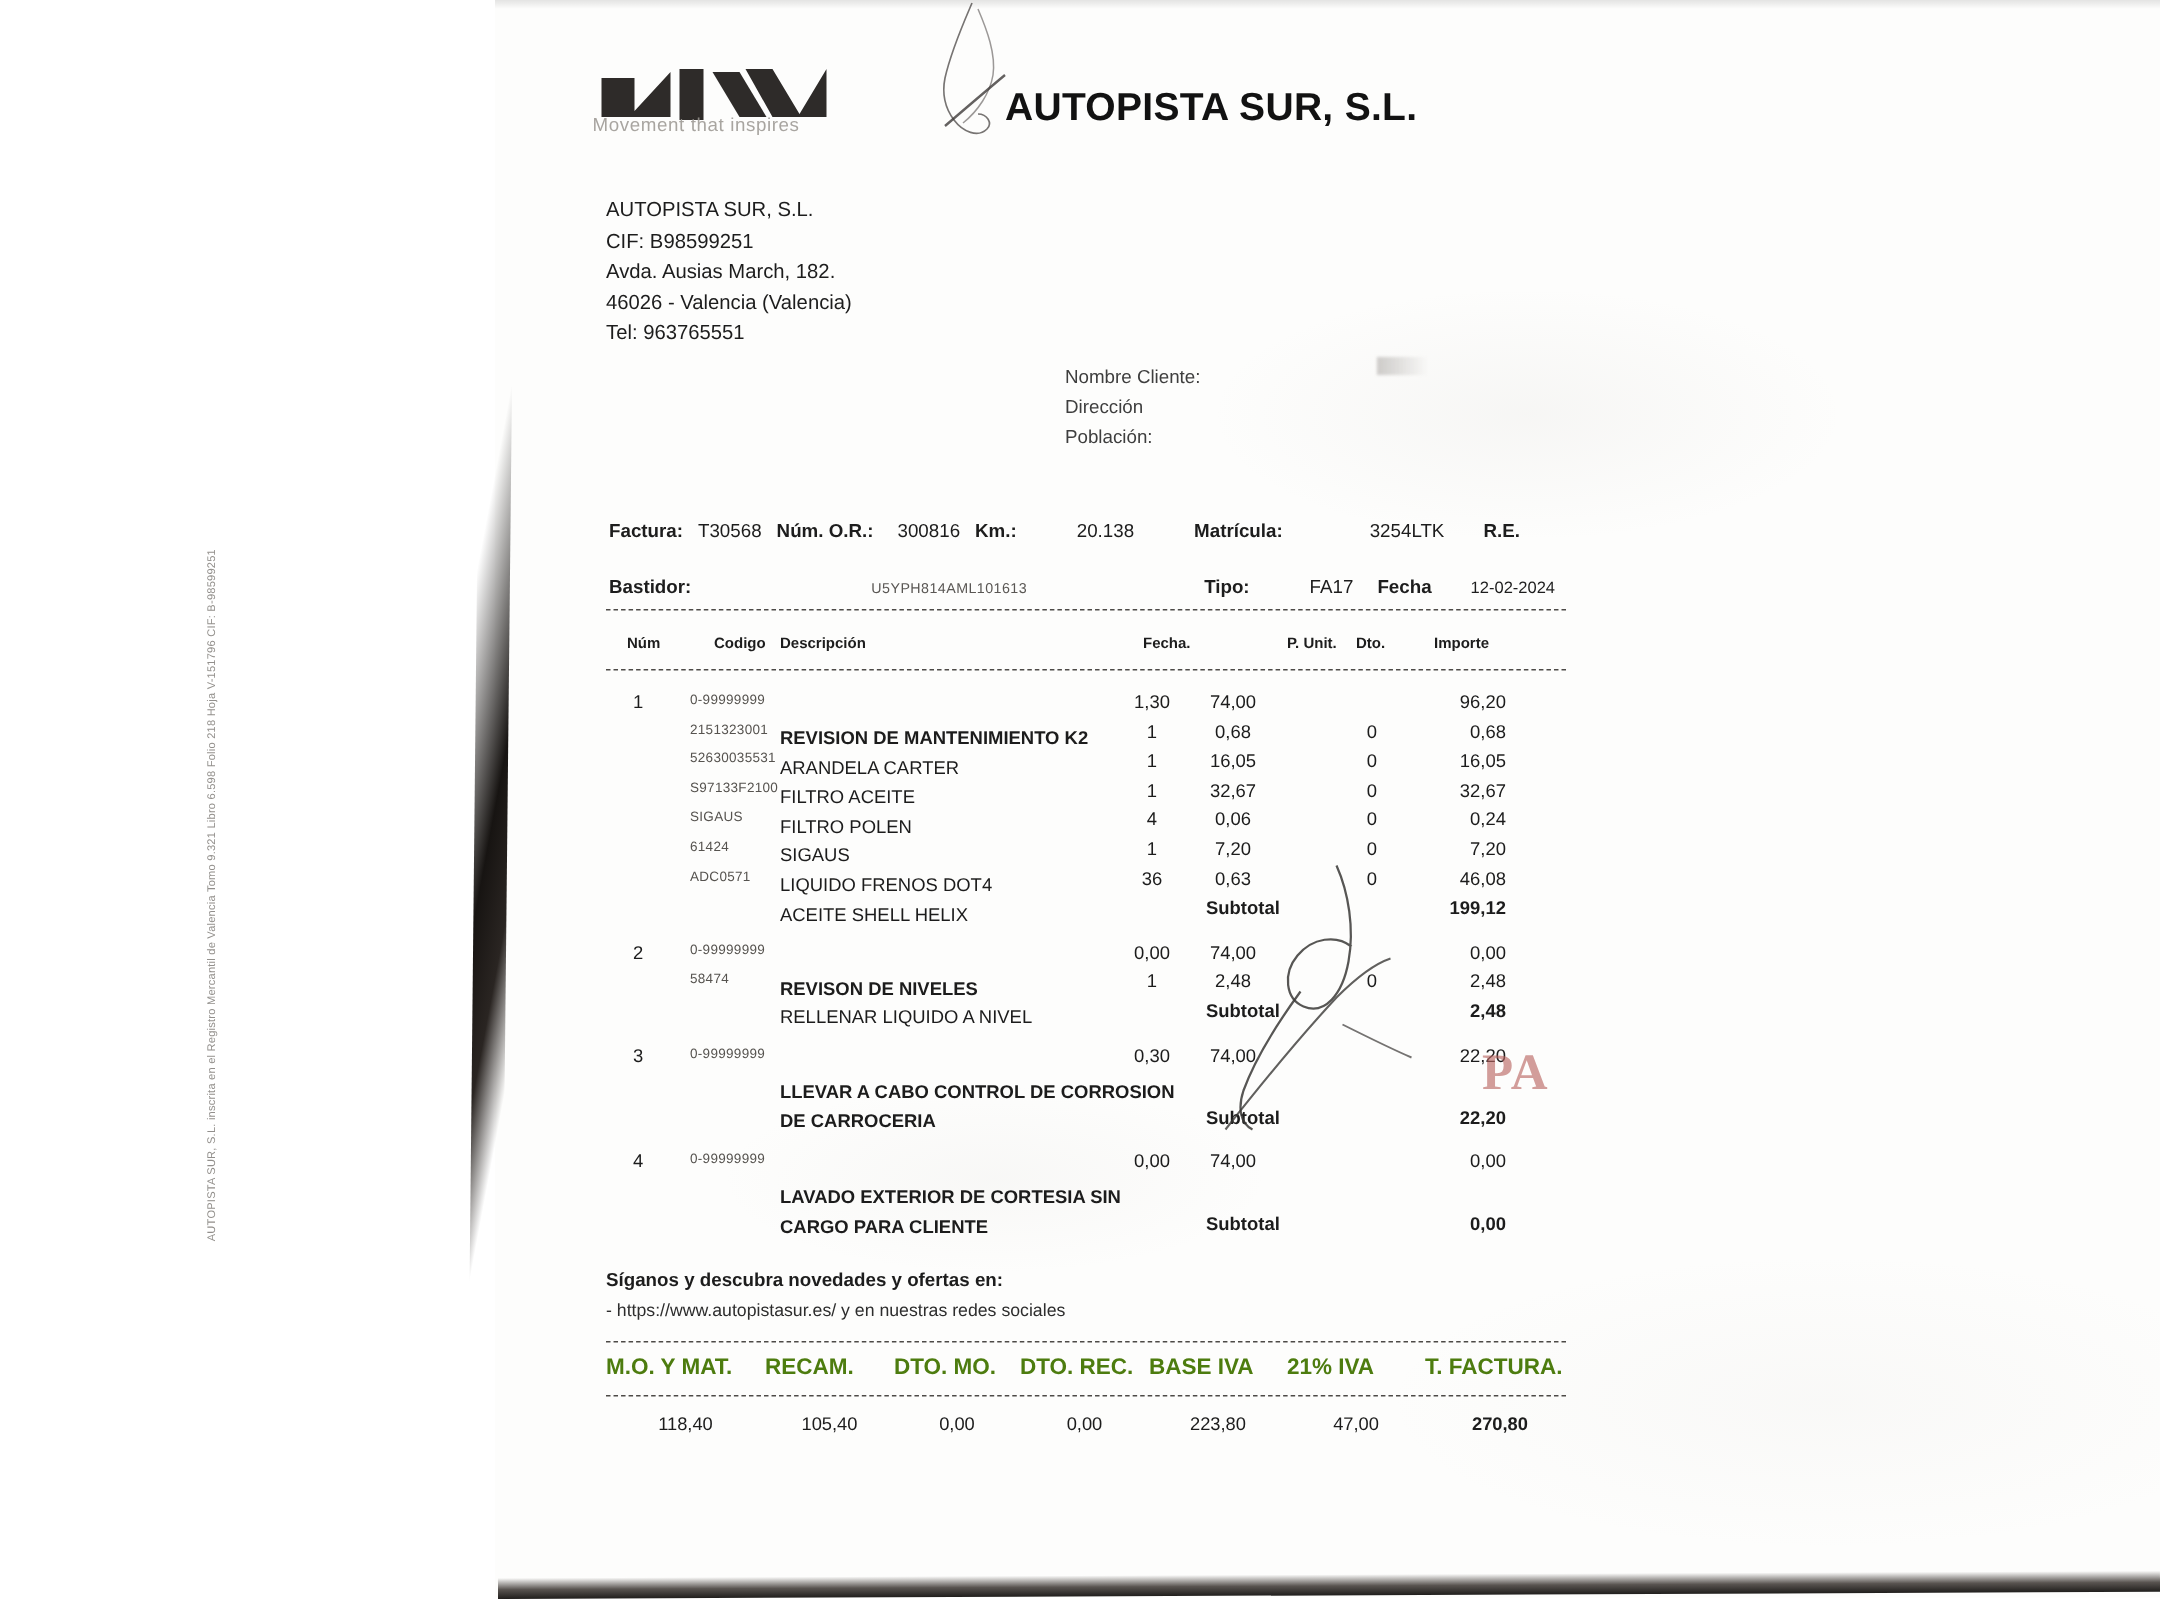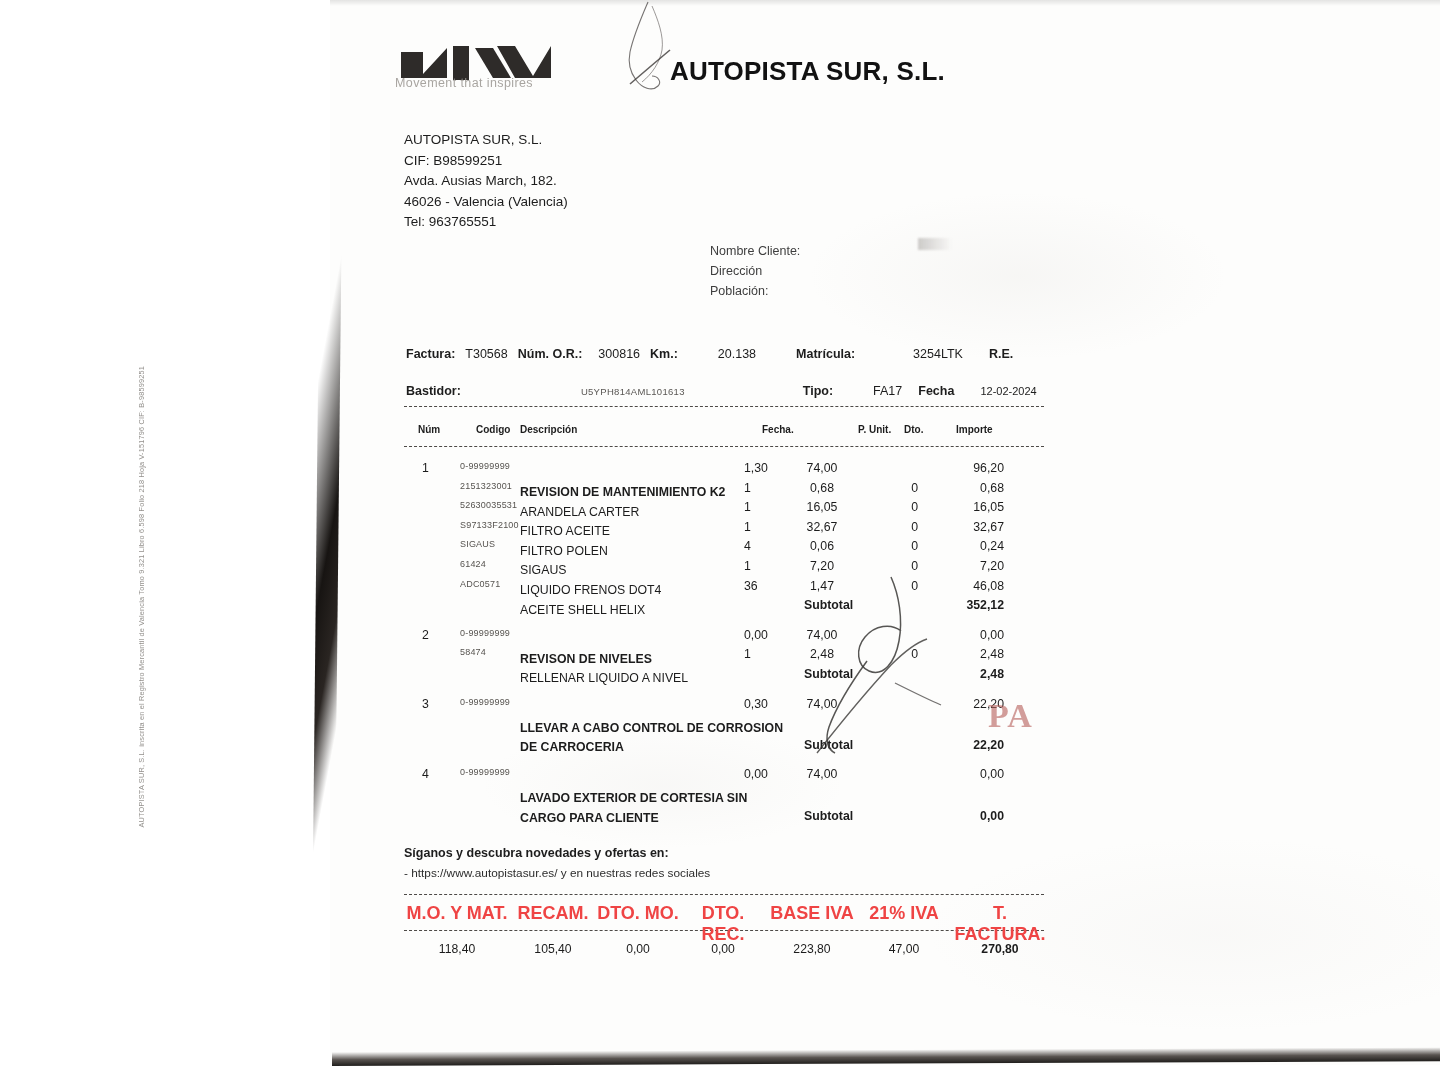--- a/index.html
+++ b/index.html
@@ -84,39 +84,39 @@
   .th-desc{left:116px;}
   .th-cant{left:358px;}
   .th-punit{left:414px;padding-left:40px;}
   .th-dto{left:500px;font-size:9.5px;font-weight:normal;color:#46433f;}
   .th-imp{left:552px;}
 
   .row{position:absolute;left:0;width:646px;height:19px;font-size:12.3px;color:#1c1c1c;}
   .row .c-num{position:absolute;left:18px;}
   .row .c-cod{position:absolute;left:56px;font-size:9px;color:#56534f;letter-spacing:.2px;}
   .row .c-desc{position:absolute;left:116px;white-space:nowrap;margin-top:24px;}
-  .row .c-cant{position:absolute;left:340px;width:48px;text-align:left;}
+  .row .c-cant{position:absolute;left:340px;width:48px;text-align:center;}
   .row .c-punit{position:absolute;left:392px;width:52px;text-align:center;}
   .row .c-dto{position:absolute;left:490px;width:24px;text-align:right;}
   .row .c-imp{position:absolute;left:540px;width:60px;text-align:right;}
   .row.head-row .c-desc{font-weight:bold;}
   .row.head-row .c-num{font-weight:normal;}
   .row.sub .c-lbl{position:absolute;left:400px;font-weight:bold;}
   .row.sub .c-imp{font-weight:bold;}
 
   
   #ins-note{position:absolute;left:404px;top:808px;font-size:11.8px;color:#2a2a2a;}
 
   
   #social-title{position:absolute;left:404px;top:846px;font-size:12.5px;font-weight:bold;color:#1d1d1d;}
   #social-url{position:absolute;left:404px;top:866px;font-size:11.8px;color:#2d2d2d;}
 
   
   #tot-head{position:absolute;left:404px;top:903px;width:646px;height:18px;}
-  #tot-head span{position:absolute;font-size:18px;font-weight:bold;color:#ef4444;text-align:center;}
+  #tot-head span{position:absolute;font-size:15px;font-weight:bold;color:#4d7c0f;text-align:left;}
   #tot-vals{position:absolute;left:404px;top:942px;width:646px;height:18px;}
   #tot-vals span{position:absolute;font-size:12.2px;color:#1c1c1c;text-align:center;}
   #tot-vals span.bold{font-weight:bold;}
   .tc0{left:0px;width:106px;}
   .tc1{left:106px;width:86px;}
   .tc2{left:192px;width:84px;}
   .tc3{left:276px;width:86px;}
   .tc4{left:362px;width:92px;}
   .tc5{left:454px;width:92px;}
   .tc6{left:546px;width:100px;}
@@ -251,27 +251,27 @@
           <span class="c-desc">LIQUIDO FRENOS DOT4</span>
           <span class="c-cant">1</span>
           <span class="c-punit">7,20</span>
           <span class="c-dto">0</span>
           <span class="c-imp">7,20</span>
         </div>
         <div class="row" style="top: 578.6px;">
           <span class="c-cod">ADC0571</span>
           <span class="c-desc">ACEITE SHELL HELIX</span>
           <span class="c-cant">36</span>
-          <span class="c-punit">1,47</span>
+          <span class="c-punit">0,63</span>
           <span class="c-dto">0</span>
           <span class="c-imp">46,08</span>
         </div>
         <div class="row sub" style="top: 598.2px;">
           <span class="c-lbl">Subtotal</span>
-          <span class="c-imp">352,12</span>
+          <span class="c-imp">199,12</span>
         </div>
         <div class="row head-row" style="top: 627.8px;">
           <span class="c-num">2</span>
           <span class="c-cod">0-99999999</span>
           <span class="c-desc">REVISON DE NIVELES</span>
           <span class="c-cant">0,00</span>
           <span class="c-punit">74,00</span>
           <span class="c-imp">0,00</span>
         </div>
         <div class="row" style="top: 647.4px;">

